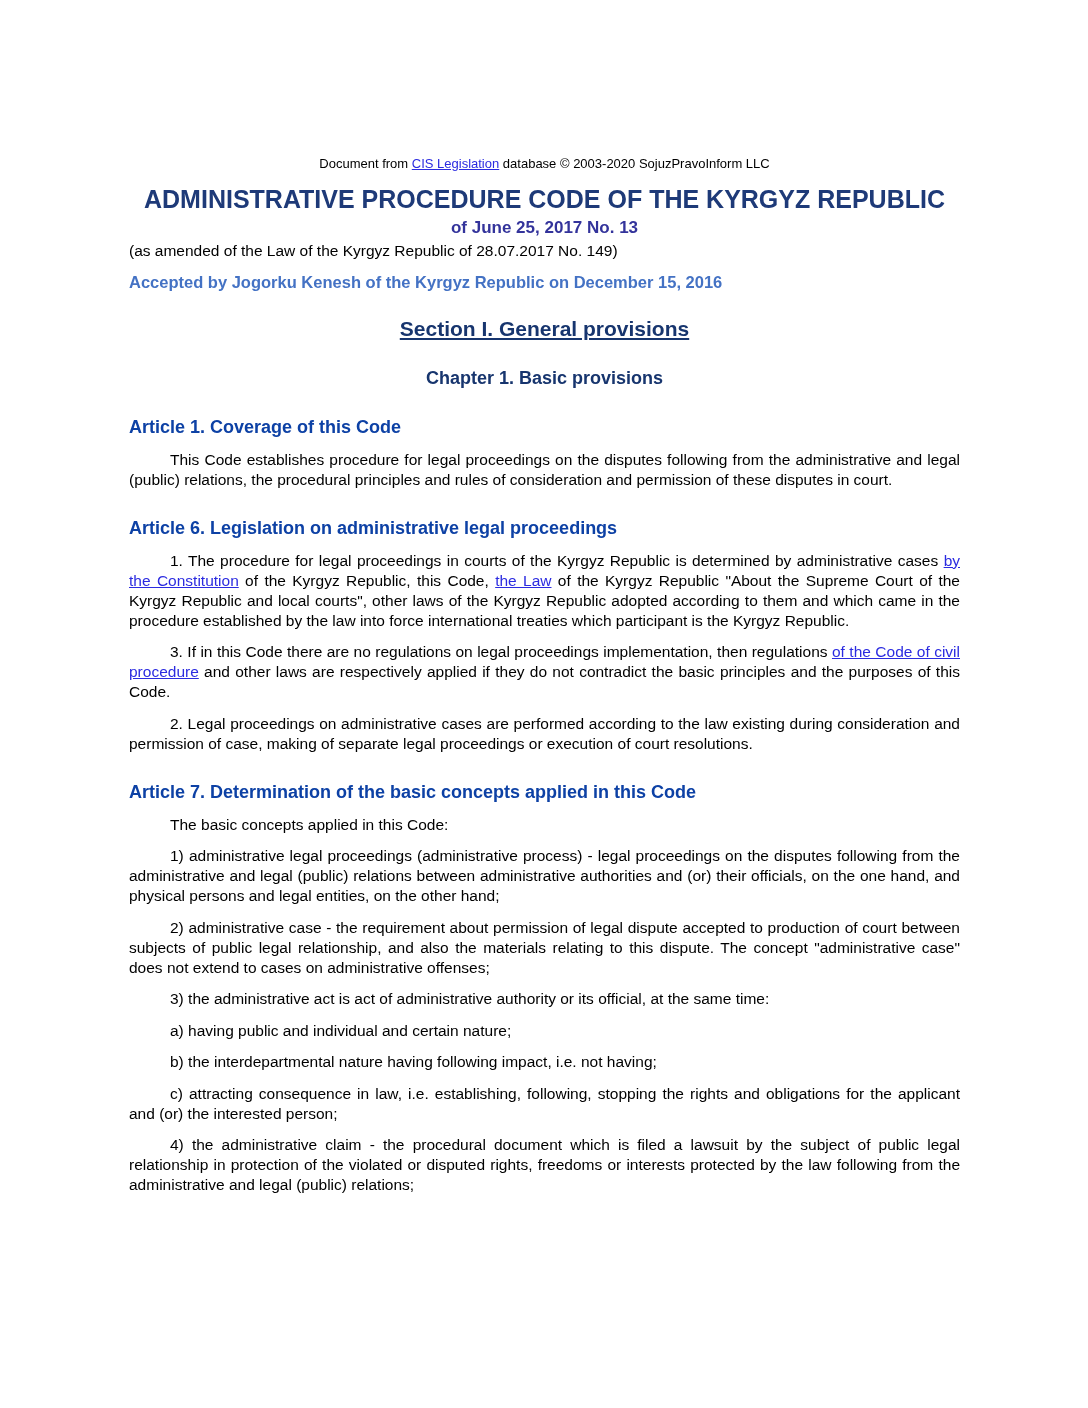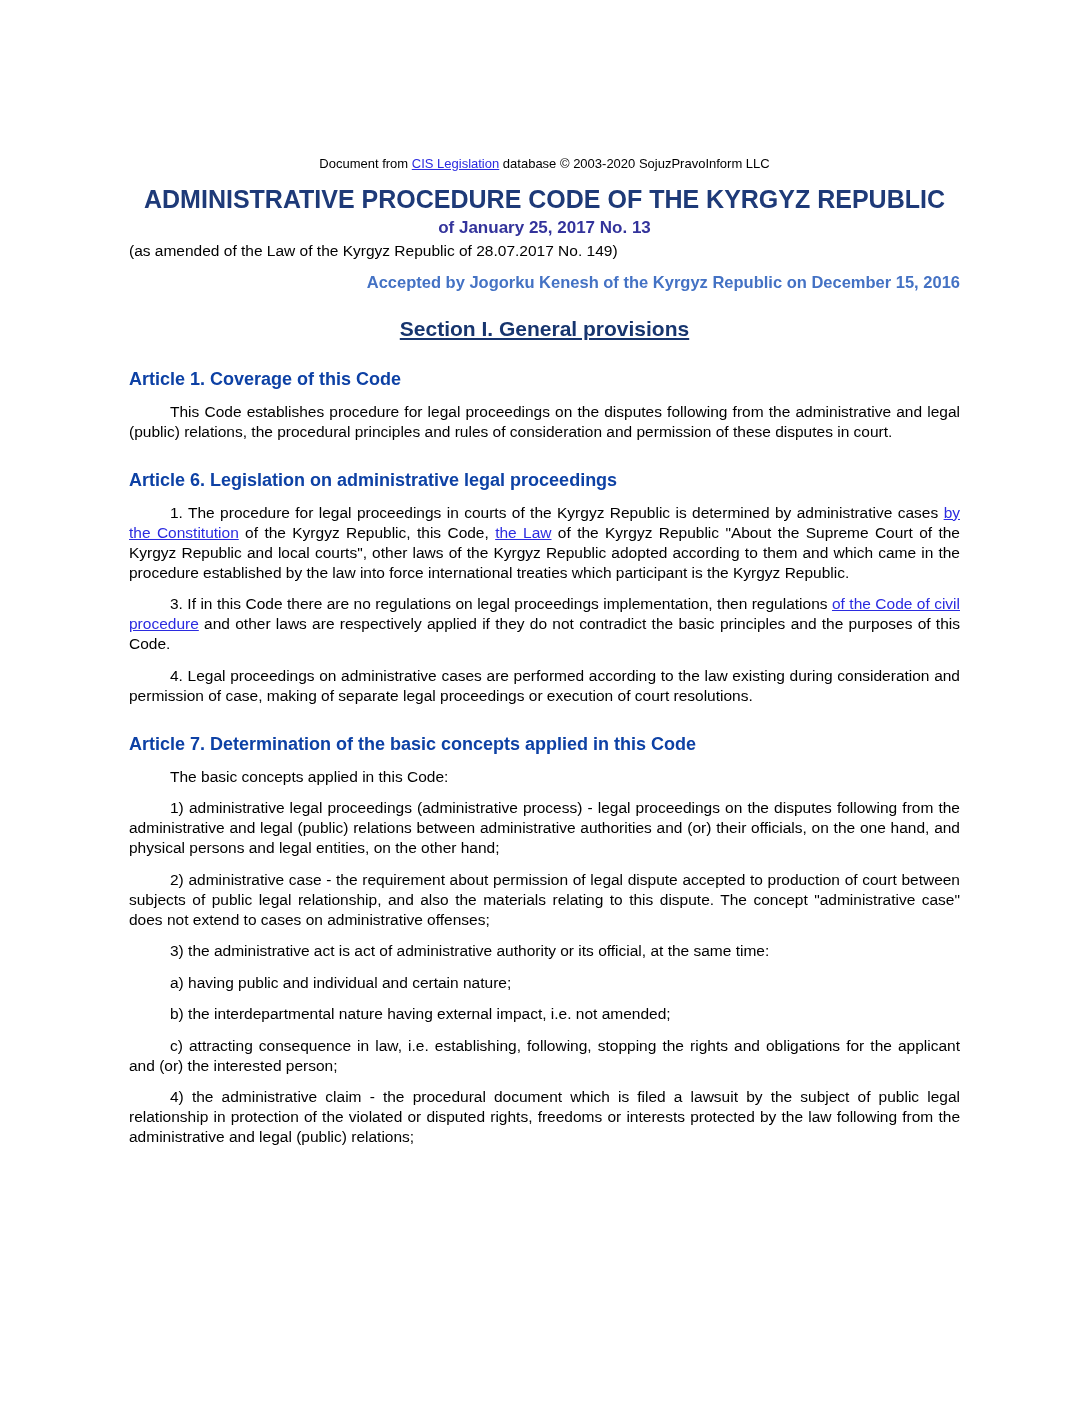--- a/index.html
+++ b/index.html
@@ -49,21 +49,21 @@
   }
   .amended-line {
     font-size: 15.5px;
     text-align: left;
     color: #000000;
     margin: 4px 0 0 0;
   }
   .accepted-line {
     font-size: 16.5px;
     font-weight: bold;
-    text-align: right;
+    text-align: left;
     color: var(--color-accepted, #4472c4);
     margin: 13px 0 0 0;
   }
   h2.section-heading {
     font-size: 21px;
     font-weight: bold;
     text-align: center;
     color: var(--color-heading, #17356e);
     margin: 25px 0 0 0;
     text-decoration: underline;
@@ -95,40 +95,41 @@
 </style>
 </head>
 <body>
 
 <div class="page">
 
   <p class="source-note"><span>Document from </span><a href="#" class="link">CIS Legislation</a><span> database © 2003-2020 SojuzPravoInform LLC</span></p>
 
   <h1 class="doc-title">ADMINISTRATIVE PROCEDURE CODE OF THE KYRGYZ REPUBLIC</h1>
 
-  <p class="date-line">of January 25, 2017 No. 13</p>
+  <p class="date-line">of June 25, 2017 No. 13</p>
 
   <p class="amended-line">(as amended of the Law of the Kyrgyz Republic of 28.07.2017 No. 149)</p>
 
   <p class="accepted-line">Accepted by Jogorku Kenesh of the Kyrgyz Republic on December 15, 2016</p>
 
   <h2 class="section-heading">Section I. General provisions</h2>
 
+  <h3 class="chapter-heading">Chapter 1. Basic provisions</h3>
 
   <h4 class="article-heading">Article 1. Coverage of this Code</h4>
   <p class="body-par first-after-heading">This Code establishes procedure for legal proceedings on the disputes following from the administrative and legal (public) relations, the procedural principles and rules of consideration and permission of these disputes in court.</p>
 
   <h4 class="article-heading">Article 6. Legislation on administrative legal proceedings</h4>
   <p class="body-par first-after-heading"><span>1. The procedure for legal proceedings in courts of the Kyrgyz Republic is determined by administrative cases </span><a href="#" class="link">by the Constitution</a><span> of the Kyrgyz Republic, this Code, </span><a href="#" class="link">the Law</a><span> of the Kyrgyz Republic "About the Supreme Court of the Kyrgyz Republic and local courts", other laws of the Kyrgyz Republic adopted according to them and which came in the procedure established by the law into force international treaties which participant is the Kyrgyz Republic.</span></p>
   <p class="body-par"><span>3. If in this Code there are no regulations on legal proceedings implementation, then regulations </span><a href="#" class="link">of the Code of civil procedure</a><span> and other laws are respectively applied if they do not contradict the basic principles and the purposes of this Code.</span></p>
-  <p class="body-par">4. Legal proceedings on administrative cases are performed according to the law existing during consideration and permission of case, making of separate legal proceedings or execution of court resolutions.</p>
+  <p class="body-par">2. Legal proceedings on administrative cases are performed according to the law existing during consideration and permission of case, making of separate legal proceedings or execution of court resolutions.</p>
 
   <h4 class="article-heading">Article 7. Determination of the basic concepts applied in this Code</h4>
   <p class="body-par first-after-heading">The basic concepts applied in this Code:</p>
   <p class="body-par">1) administrative legal proceedings (administrative process) - legal proceedings on the disputes following from the administrative and legal (public) relations between administrative authorities and (or) their officials, on the one hand, and physical persons and legal entities, on the other hand;</p>
   <p class="body-par">2) administrative case - the requirement about permission of legal dispute accepted to production of court between subjects of public legal relationship, and also the materials relating to this dispute. The concept "administrative case" does not extend to cases on administrative offenses;</p>
   <p class="body-par">3) the administrative act is act of administrative authority or its official, at the same time:</p>
   <p class="body-par">a) having public and individual and certain nature;</p>
-  <p class="body-par">b) the interdepartmental nature having external impact, i.e. not amended;</p>
+  <p class="body-par">b) the interdepartmental nature having following impact, i.e. not having;</p>
   <p class="body-par">c) attracting consequence in law, i.e. establishing, following, stopping the rights and obligations for the applicant and (or) the interested person;</p>
   <p class="body-par">4) the administrative claim - the procedural document which is filed a lawsuit by the subject of public legal relationship in protection of the violated or disputed rights, freedoms or interests protected by the law following from the administrative and legal (public) relations;</p>
 
 </div>
 
 </body></html>

